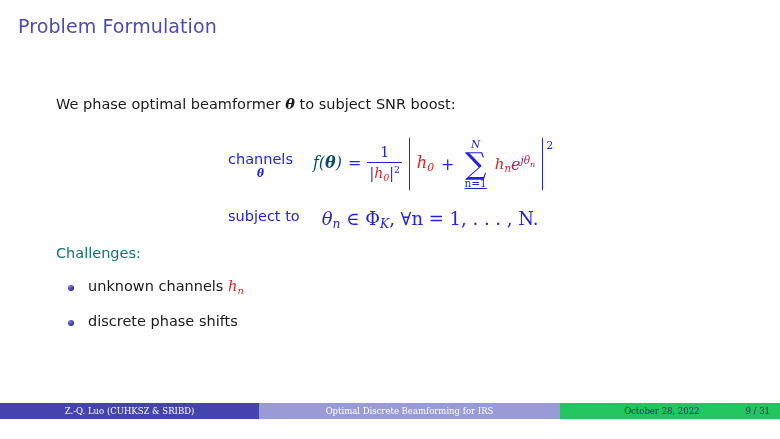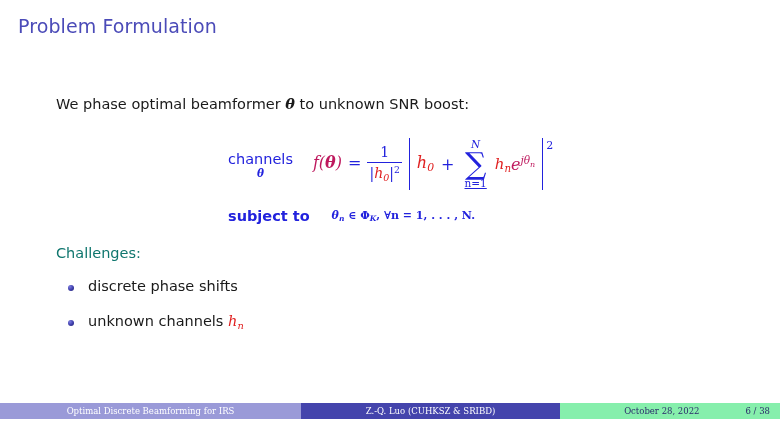--- a/index.html
+++ b/index.html
@@ -100,21 +100,21 @@
     font-size: 10.5px;
     line-height: 1.1;
     margin-top: 1px;
   }
   .eq-gap { width: 20px; }
   .eq-fx {
     font-family: "DejaVu Serif", serif;
     font-style: italic;
     font-size: 16px;
     margin-top: 15px;
-    color: #be185d;
+    color: #0c4a6e;
   }
   .eq-eq {
     font-family: "DejaVu Serif", serif;
     font-size: 16px;
     margin: 15px 6px 0 6px;
     color: #2222dd;
   }
 
   
   .frac {
@@ -218,31 +218,30 @@
   .term-exp {
     font-family: "DejaVu Serif", serif;
     font-style: italic;
     font-size: 16px;
     color: #be185d;
   }
 
   
   #eq-row-subject {
     margin-top: 12px;
-    align-items: center;
-    font-weight: bold;
+    align-items: flex-start;
   }
   .st-word {
     font-family: "DejaVu Sans", sans-serif;
     font-size: 14.5px;
     color: #2222dd;
   }
   .st-body {
     font-family: "DejaVu Serif", serif;
-    font-size: 11px;
+    font-size: 18px;
     color: #2222dd;
     margin-left: 22px;
   }
 
   
   #challenges-heading {
     position: absolute;
     left: 56px;
     top: 245px;
     font-size: 14.5px;
@@ -298,36 +297,36 @@
   #foot-author {
     width: 259px;
     background: #4444ac;
   }
   #foot-title {
     width: 301px;
     background: #9a9ad8;
   }
   #foot-right {
     flex: 1;
-    background: #86efac;
+    background: #22c55e;
     justify-content: flex-end;
     padding-right: 10px;
     color: #2a2a6a;
   }
   #foot-date { margin-right: 46px; }
   #foot-page { }
 </style>
 </head>
 <body>
 
 <div id="slide">
 
   <div id="slide-title">Problem Formulation</div>
 
-  <div id="intro-line" class="body-line"><span>We phase optimal beamformer </span><span class="mvar-b">θ</span><span> to unknown SNR boost:</span></div>
+  <div id="intro-line" class="body-line"><span>We phase optimal beamformer </span><span class="mvar-b">θ</span><span> to subject SNR boost:</span></div>
 
   <div id="equation-block">
 
     <div class="eq-row" id="eq-row-maximize">
 
       <span class="op-stack">
         <span class="op-word">channels</span>
         <span class="op-sub">θ</span>
       </span>
 
@@ -370,29 +369,29 @@
     <div class="eq-row" id="eq-row-subject">
       <span class="st-word">subject to</span>
       <span class="st-body"><span class="mvar">θ</span><span class="sub">n</span><span> ∈ Φ</span><span class="sub">K</span><span>, ∀n = 1, . . . , N.</span></span>
     </div>
   </div>
 
   <div id="challenges-heading">Challenges:</div>
 
   <ul id="challenges-list">
     <li>
+      <span class="bullet-dot"></span><span>unknown channels </span><span class="mvar red">h</span><span class="sub red">n</span>
+    </li>
+    <li>
       <span class="bullet-dot"></span><span>discrete phase shifts</span><span class="mvar red"></span><span class="sub red"></span>
     </li>
-    <li>
-      <span class="bullet-dot"></span><span>unknown channels </span><span class="mvar red">h</span><span class="sub red">n</span>
-    </li>
   </ul>
 
   <div id="footer">
+    <div class="foot-seg" id="foot-author">Z.-Q. Luo  (CUHKSZ &amp; SRIBD)</div>
     <div class="foot-seg" id="foot-title">Optimal Discrete Beamforming for IRS</div>
-    <div class="foot-seg" id="foot-author">Z.-Q. Luo  (CUHKSZ &amp; SRIBD)</div>
     <div class="foot-seg" id="foot-right">
       <span id="foot-date">October 28, 2022</span>
-      <span id="foot-page">6 / 38</span>
+      <span id="foot-page">9 / 31</span>
     </div>
   </div>
 
 </div>
 
 </body></html>

